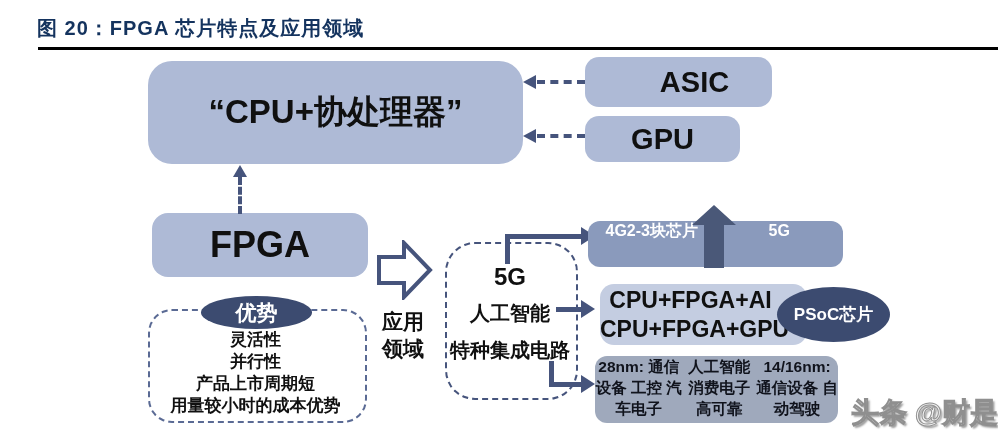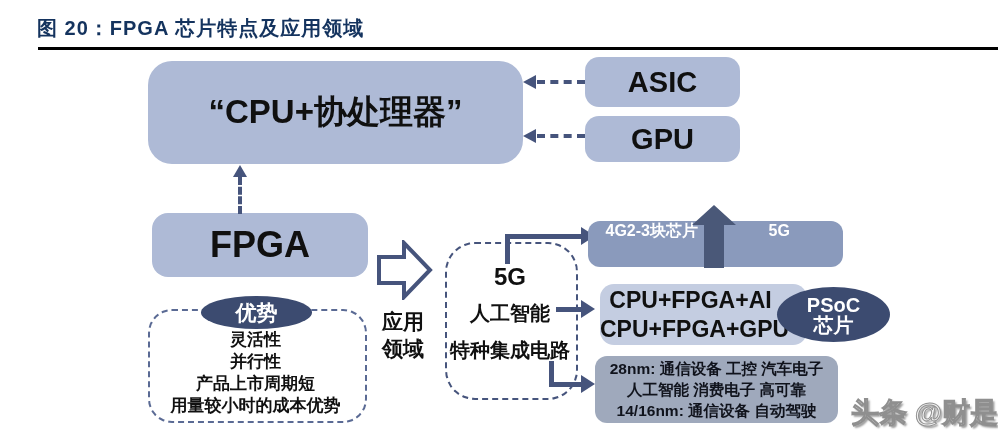--- a/index.html
+++ b/index.html
@@ -14,21 +14,21 @@
   }
   .rule{background:#000;}
   .rule.top{left:38px;top:38px;width:960px;height:3px;}
   .rule.bottom{left:38px;top:421px;width:960px;height:4px;}
 
   .box{
     background:#aebad6;border-radius:14px;display:flex;align-items:center;justify-content:center;
     color:#101010;font-weight:bold;
   }
   .cpu-box{left:148px;top:52px;width:375px;height:103px;border-radius:24px;font-size:33px;}
-  .asic-box{left:585px;top:48px;width:155px;height:50px;font-size:29px;}
+  .asic-box{left:585px;top:48px;width:155px;height:50px;font-size:29px;padding-left:32px;}
   .gpu-box{left:585px;top:107px;width:155px;height:46px;font-size:29px;}
   .fpga-box{left:152px;top:204px;width:216px;height:64px;border-radius:16px;font-size:36px;}
 
   .dash-h{border-top:4px dashed #46547c;}
   .dash-v{border-left:4px dashed #46547c;}
   .tri{width:0;height:0;}
   .tri.left{border-top:7px solid transparent;border-bottom:7px solid transparent;border-right:13px solid #46547c;}
   .tri.up{border-left:7px solid transparent;border-right:7px solid transparent;border-bottom:12px solid #46547c;}
   .tri.right{border-top:9px solid transparent;border-bottom:9px solid transparent;border-left:14px solid #46547c;}
   .bar{background:#46547c;}
@@ -46,26 +46,26 @@
   }
   .gen-col{flex:1;display:flex;justify-content:center;}
 
   .cpufpga-box{
     left:600px;top:275px;width:207px;height:61px;border-radius:14px;background:#c4cde1;
     display:flex;flex-direction:column;justify-content:center;text-align:center;
     font-size:23px;line-height:29px;font-weight:bold;color:#101010;padding-right:26px;box-sizing:border-box;
   }
   .psoc{
     left:777px;top:278px;width:113px;height:55px;background:#3c4b70;border-radius:50%;
-    display:flex;flex-direction:column;align-items:center;justify-content:center;
-    color:#fff;font-weight:bold;font-size:20px;line-height:20px;text-align:right;
+    display:flex;flex-direction:row;align-items:center;justify-content:center;
+    color:#fff;font-weight:bold;font-size:17px;line-height:20px;text-align:right;
   }
   .nm-box{
     left:595px;top:347px;width:243px;height:67px;border-radius:12px;background:#9fa9bc;
-    display:flex;flex-direction:column;justify-content:center;text-align:center;
+    display:flex;flex-direction:row;justify-content:center;text-align:center;
     font-size:15.5px;line-height:21px;font-weight:bold;color:#10131c;
   }
 
   .adv-rect{left:148px;top:300px;width:215px;height:110px;border:2px dashed #5a6a94;border-radius:24px;}
   .adv-badge{
     left:201px;top:287px;width:111px;height:33px;background:#3c4b70;border-radius:50%;
     display:flex;align-items:center;justify-content:center;color:#fff;font-weight:bold;font-size:21px;
   }
   .adv-list{left:148px;top:320px;width:215px;text-align:center;font-size:17px;line-height:22px;font-weight:bold;color:#101010;}
 

